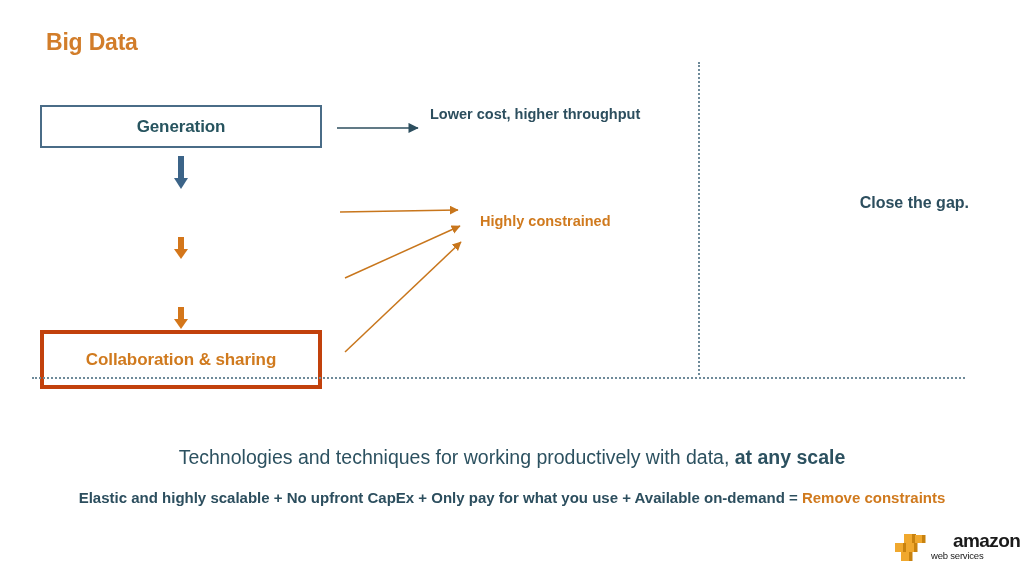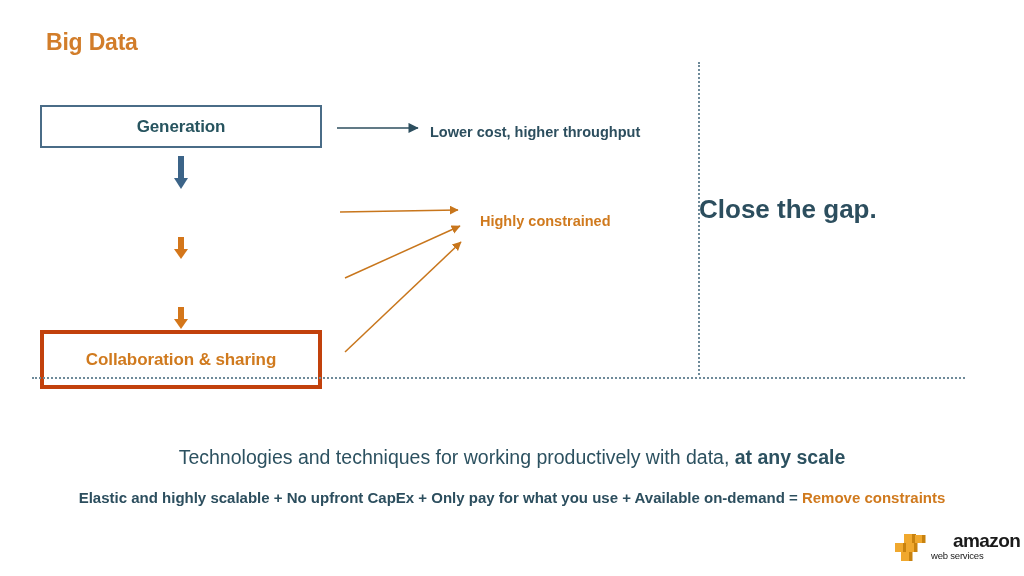--- a/index.html
+++ b/index.html
@@ -101,21 +101,21 @@
     left: 330px;
     top: 100px;
     width: 160px;
     height: 270px;
   }
 
   
   #label-lower-cost {
     position: absolute;
     left: 430px;
-    top: 124px;
+    top: 106px;
     font-size: 14.5px;
     font-weight: bold;
     color: #2C4E5E;
     white-space: nowrap;
   }
   #label-highly-constrained {
     position: absolute;
     left: 480px;
     top: 213px;
     font-size: 14.5px;
@@ -141,22 +141,22 @@
     height: 0;
     border-top: 2px dotted #6E8A99;
   }
 
   
   #close-the-gap {
     position: absolute;
     left: 699px;
     top: 194px;
     width: 270px;
-    text-align: left;
-    font-size: 26px;
+    text-align: right;
+    font-size: 16px;
     font-weight: bold;
     color: #2C4E5E;
     white-space: nowrap;
   }
 
   
   #tagline {
     position: absolute;
     left: 0;
     top: 446px;

